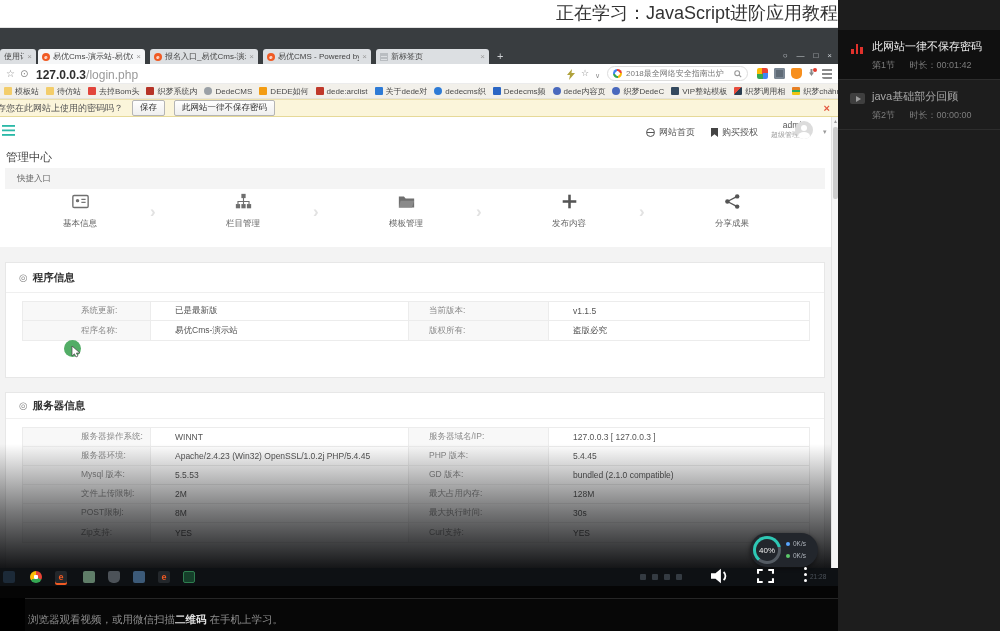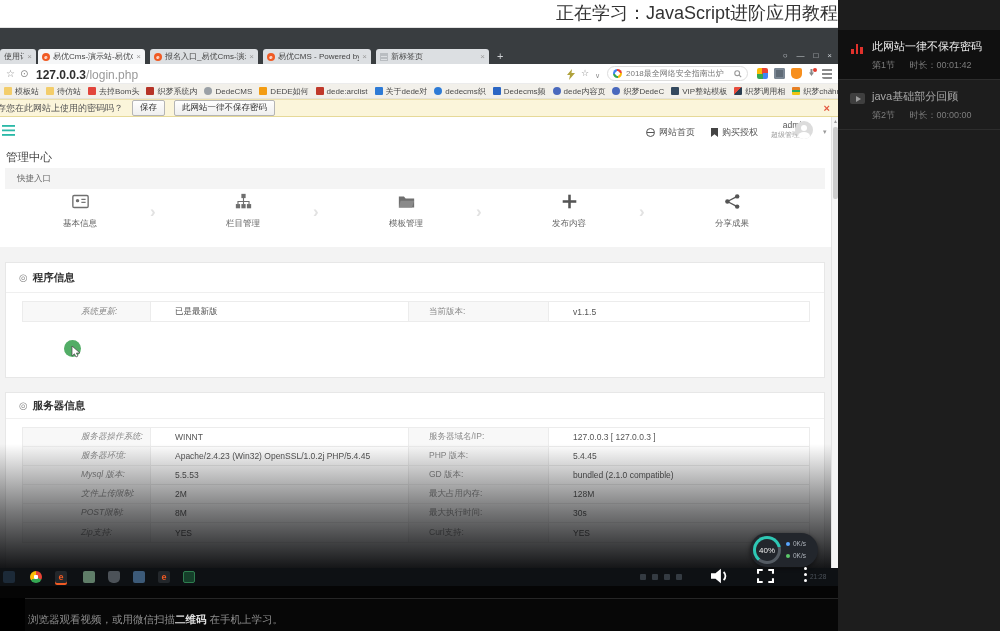--- a/index.html
+++ b/index.html
@@ -110,21 +110,21 @@
   .p1 { top:118px; height:116px; }
   .p2 { top:248px; height:178px; }
   .phead { height:30px; border-bottom:1px solid #efefef; display:flex; align-items:center; gap:5px; padding-left:13px; }
   .phead .pdot { color:#8a8a8a; font-size:10px; }
   .phead .ptitle { font-size:10.5px; font-weight:bold; color:#333; }
   .ptable { margin:8px 14px 0 16px; border:1px solid #ececec; }
   .trow { display:flex; height:19px; border-bottom:1px solid #ececec; align-items:center; font-size:8.5px; }
   .trow:last-child { border-bottom:none; }
   .tl1,.tl2 { background:#f8f8f8; color:#8a8a8a; height:100%; display:flex; align-items:center;
               border-right:1px solid #ececec; }
-  .tl1 { width:128px; padding-left:58px;font-style:italic; }
+  .tl1 { width:128px; padding-left:58px; }
   .tv1 { width:258px; padding-left:24px; color:#555; border-right:1px solid #ececec; height:100%; display:flex; align-items:center; }
   .tl2 { width:140px; padding-left:20px; }
   .tv2 { flex:1; padding-left:24px; color:#555; height:100%; display:flex; align-items:center; }
   .lnk { color:#4aa3e0; }
 
   .fade { position:absolute; left:0; top:300px; width:831px; height:124px; pointer-events:none;
           background:linear-gradient(rgba(8,9,11,0) 0,rgba(8,9,11,.55) 55%,rgba(8,9,11,.95) 100%); }
   .cursorball { position:absolute; left:64px; top:196px; width:17px; height:17px; border-radius:50%; background:#52ad66; }
   .cursorball svg { position:absolute; left:7px; top:6px; }
 
@@ -405,20 +405,26 @@
           <span class="pdot">◎</span>
           <span class="ptitle">程序信息</span>
         </div>
         <div class="ptable">
           <div class="trow">
             <span class="tl1">系统更新:</span>
             <span class="tv1">已是最新版</span>
             <span class="tl2">当前版本:</span>
             <span class="tv2">v1.1.5</span>
           </div>
+          <div class="trow">
+            <span class="tl1">程序名称:</span>
+            <span class="tv1">易优Cms-演示站</span>
+            <span class="tl2">版权所有:</span>
+            <span class="tv2">盗版必究</span>
+          </div>
         </div>
       </div>
 
       <div class="panel p2">
         <div class="phead" style="height:26px;">
           <span class="pdot">◎</span>
           <span class="ptitle">服务器信息</span>
         </div>
         <div class="ptable">
           <div class="trow">

